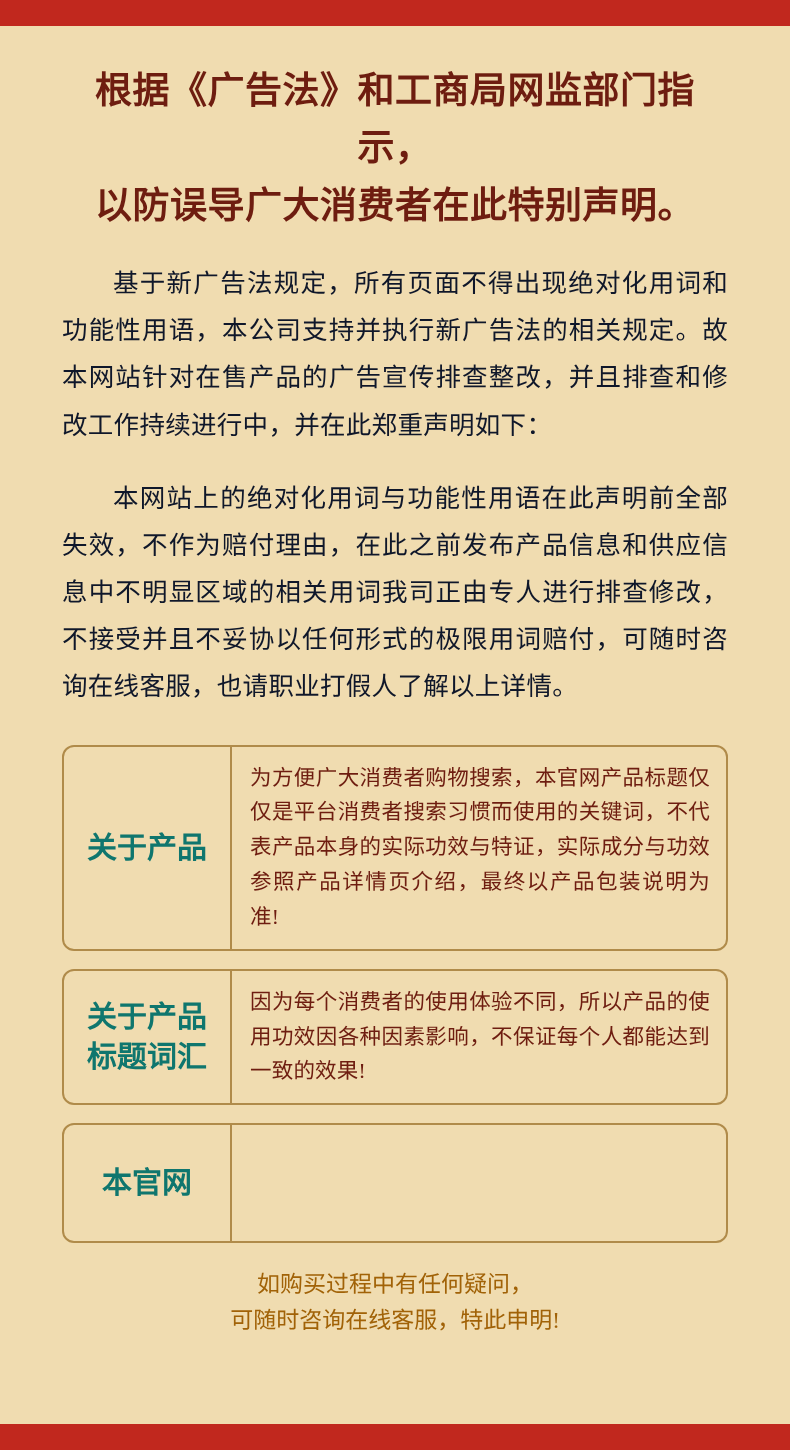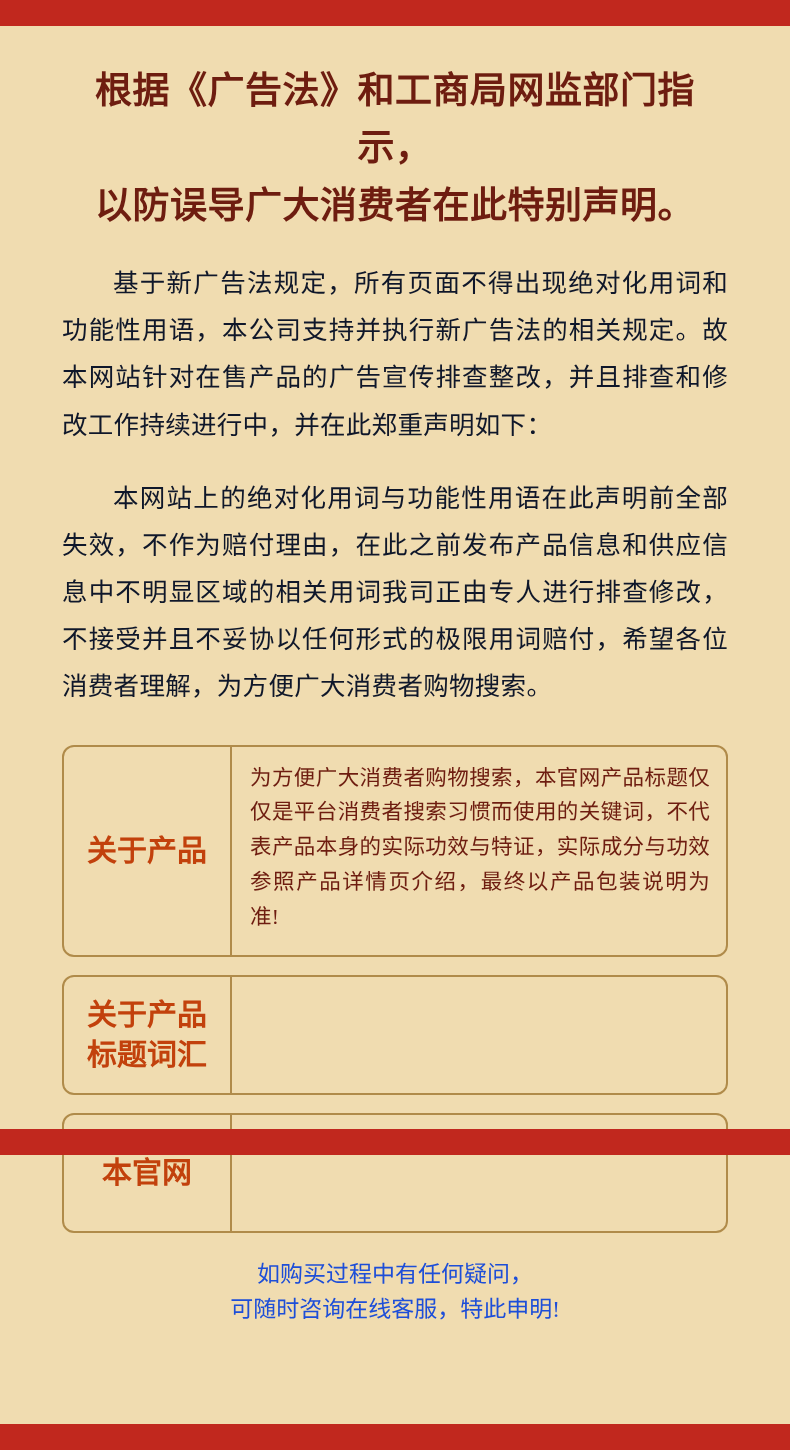--- a/index.html
+++ b/index.html
@@ -9,21 +9,21 @@
   body {
     width: 790px;
     height: 1450px;
     background: #c1281e;
     font-family: "Liberation Serif", "DejaVu Serif", serif;
     overflow: hidden;
   }
   .page {
     position: relative;
     width: 790px;
-    height: 1155px;
+    height: 1450px;
     box-sizing: border-box;
     background: #c1281e;
   }
   .top-band {
     position: absolute;
     top: 0;
     left: 0;
     width: 790px;
     height: 26px;
     background: #c1281e;
@@ -84,88 +84,91 @@
     margin-bottom: 18px;
     background: transparent;
     min-height: 120px;
   }
   .card-title {
     flex: 0 0 168px;
     display: flex;
     flex-direction: column;
     align-items: center;
     justify-content: center;
-    color: #c2410c;
+    color: #0f766e;
     font-weight: bold;
     font-size: 30px;
     line-height: 1.32;
     border-right: 2px solid #b08b4a;
     padding: 14px 6px;
     box-sizing: border-box;
     text-align: center;
   }
   .card-title span { display: block; white-space: nowrap; }
   .card-body {
     flex: 1 1 auto;
     display: flex;
     align-items: center;
-    padding: 14px 16px 20px 18px;
+    padding: 14px 16px 14px 18px;
     box-sizing: border-box;
   }
   .card-body p {
     margin: 0;
     color: #6e1d10;
     font-size: 21.5px;
     line-height: 1.62;
     text-align: justify;
     text-justify: inter-ideograph;
     letter-spacing: 0.2px;
   }
 
   .footer-note {
     margin-top: 24px;
     text-align: center;
-    color: #1d4ed8;
+    color: #a16207;
     font-size: 23px;
     line-height: 1.55;
   }
   .footer-note span { display: block; }
 </style>
 </head>
 <body>
 
 <div class="page">
 
   <div class="top-band"></div>
 
   <div class="sheet">
 
     <h1 class="headline">
       <span class="l1">根据《广告法》和工商局网监部门指示，</span>
       <span class="l2">以防误导广大消费者在此特别声明。</span>
     </h1>
 
     <p class="para p1">基于新广告法规定，所有页面不得出现绝对化用词和功能性用语，本公司支持并执行新广告法的相关规定。故本网站针对在售产品的广告宣传排查整改，并且排查和修改工作持续进行中，并在此郑重声明如下：</p>
-    <p class="para p2">本网站上的绝对化用词与功能性用语在此声明前全部失效，不作为赔付理由，在此之前发布产品信息和供应信息中不明显区域的相关用词我司正由专人进行排查修改，不接受并且不妥协以任何形式的极限用词赔付，希望各位消费者理解，为方便广大消费者购物搜索。</p>
+    <p class="para p2">本网站上的绝对化用词与功能性用语在此声明前全部失效，不作为赔付理由，在此之前发布产品信息和供应信息中不明显区域的相关用词我司正由专人进行排查修改，不接受并且不妥协以任何形式的极限用词赔付，可随时咨询在线客服，也请职业打假人了解以上详情。</p>
 
     <div class="cards">
 
       <div class="card">
         <div class="card-title">
           <span>关于产品</span>
         </div>
         <div class="card-body">
           <p>为方便广大消费者购物搜索，本官网产品标题仅仅是平台消费者搜索习惯而使用的关键词，不代表产品本身的实际功效与特证，实际成分与功效参照产品详情页介绍，最终以产品包装说明为准!</p>
         </div>
       </div>
 
       <div class="card">
         <div class="card-title">
           <span>关于产品</span>
           <span>标题词汇</span>
+        </div>
+        <div class="card-body">
+          <p>因为每个消费者的使用体验不同，所以产品的使用功效因各种因素影响，不保证每个人都能达到一致的效果!</p>
         </div>
       </div>
 
       <div class="card">
         <div class="card-title">
           <span>本官网</span>
         </div>
       </div>
 
     </div>

